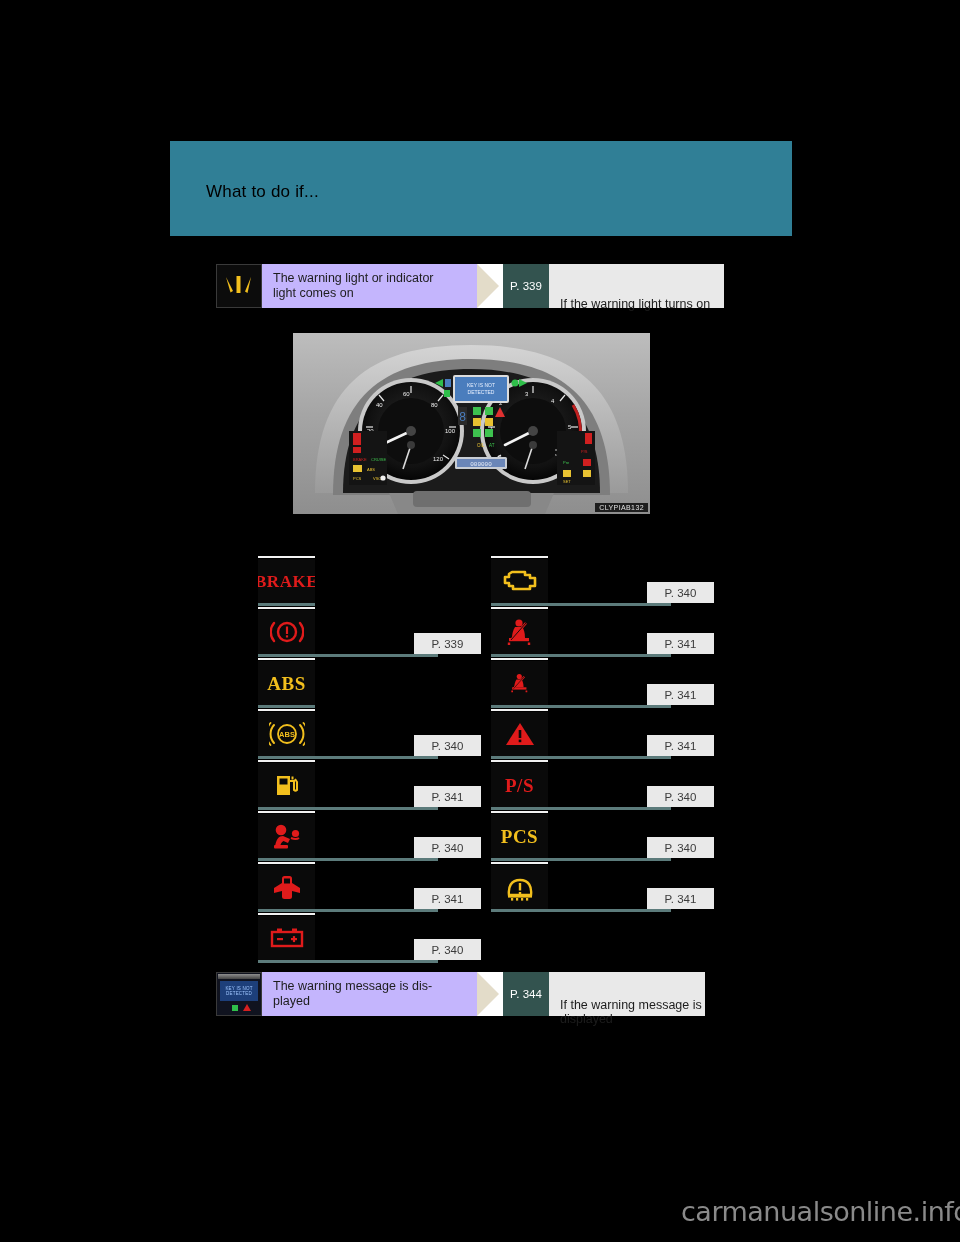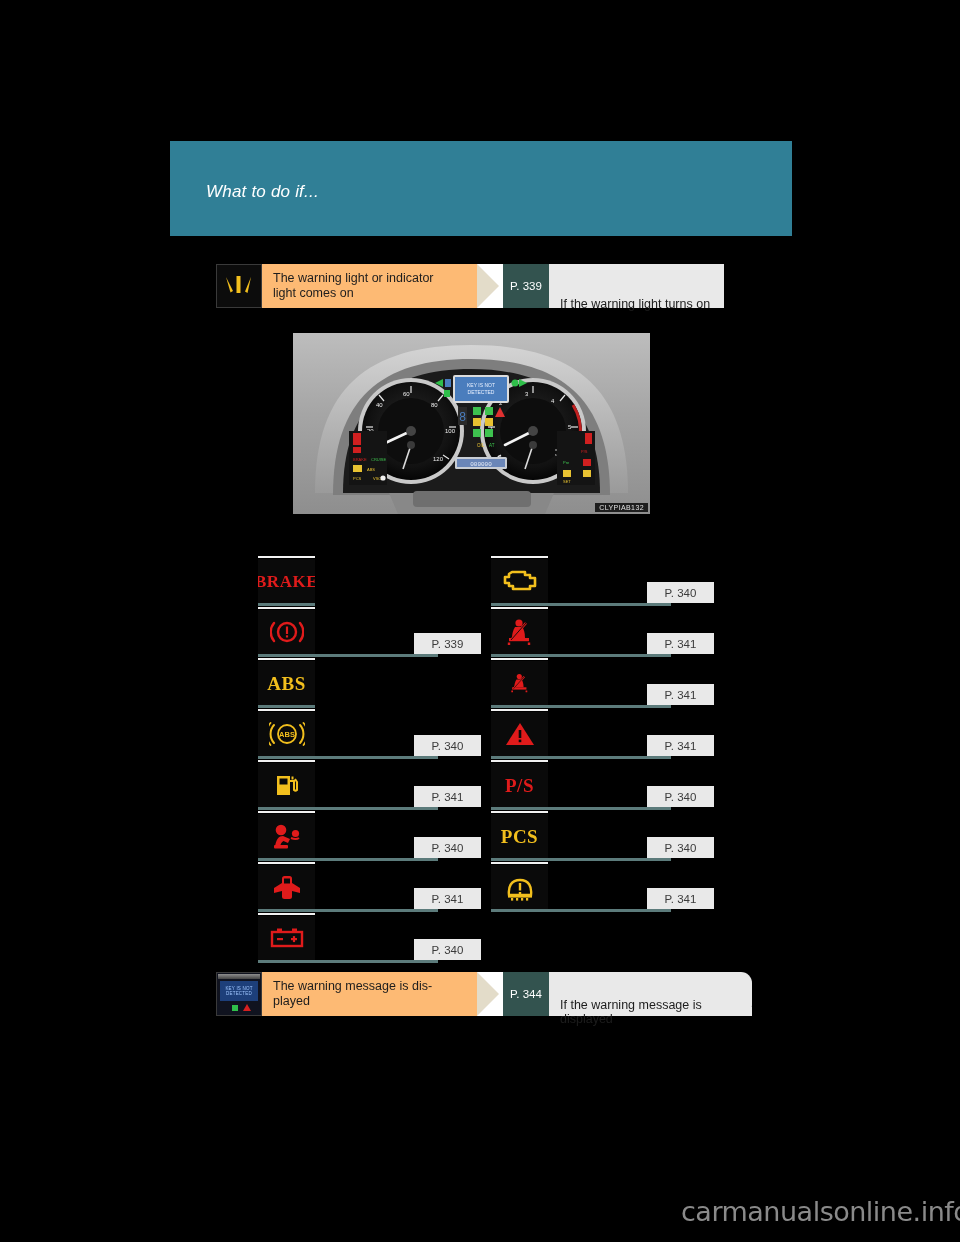--- a/index.html
+++ b/index.html
@@ -24,52 +24,51 @@
     width: 622px;
     height: 95px;
     background: #307f96;
   }
   .header-title {
     position: absolute;
     left: 36px;
     top: 41px;
     font-size: 17px;
     letter-spacing: 0.2px;
-    color: #ffffff;
+    color: #000000;
     font-weight: normal;
     white-space: nowrap;
-    font-style: italic;
   }
 
   
   .flow-bar {
     position: absolute;
     display: flex;
     align-items: stretch;
     height: 44px;
     background: #e9e9e9;
   }
   .flow-bar.top { left: 216px; top: 264px; width: 508px; }
-  .flow-bar.bottom { left: 216px; top: 972px; width: 536px; border-radius: 11px; }
+  .flow-bar.bottom { left: 216px; top: 972px; width: 489px; }
 
   .flow-icon-cell {
     width: 46px;
     flex: 0 0 46px;
     background: #0c0c0c;
     border: 1px solid #3a3a3a;
     box-sizing: border-box;
     display: flex;
     align-items: center;
     justify-content: center;
     overflow: hidden;
   }
   .flow-label-cell {
     position: relative;
     flex: 0 0 215px;
-    background: #fdba74;
+    background: #c4b5fd;
     display: flex;
     align-items: center;
     padding-left: 11px;
     box-sizing: border-box;
   }
   .flow-label-cell::after {
     content: "";
     position: absolute;
     right: -22px;
     top: 0;

